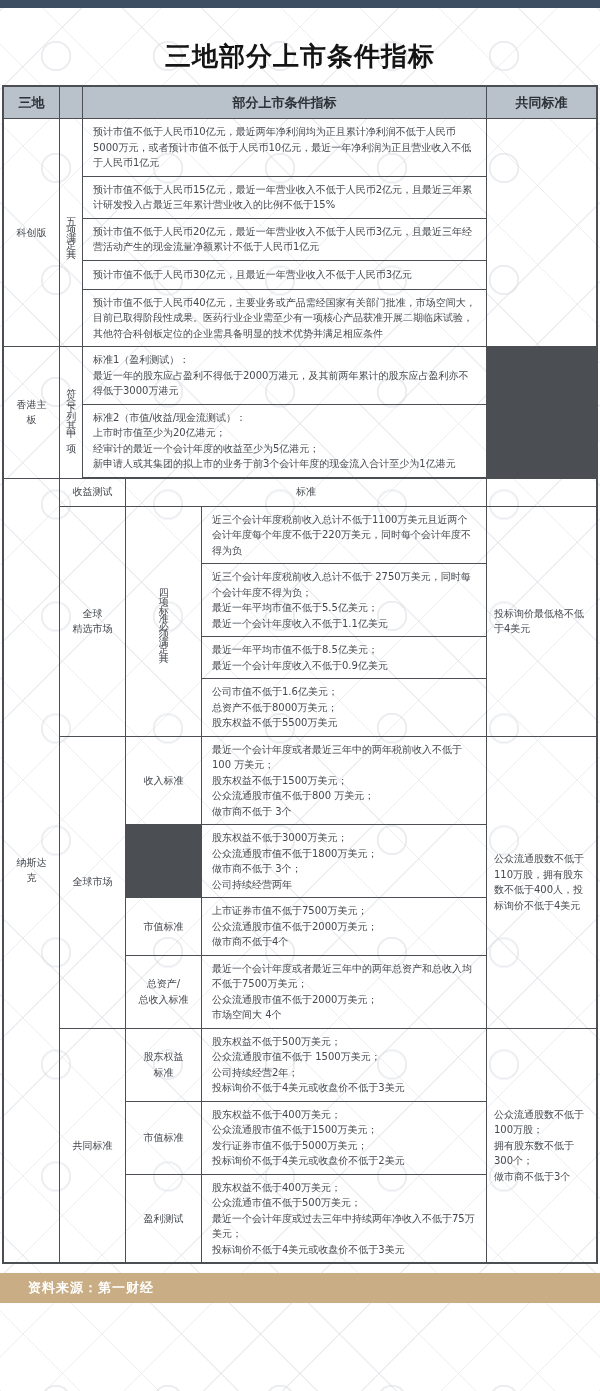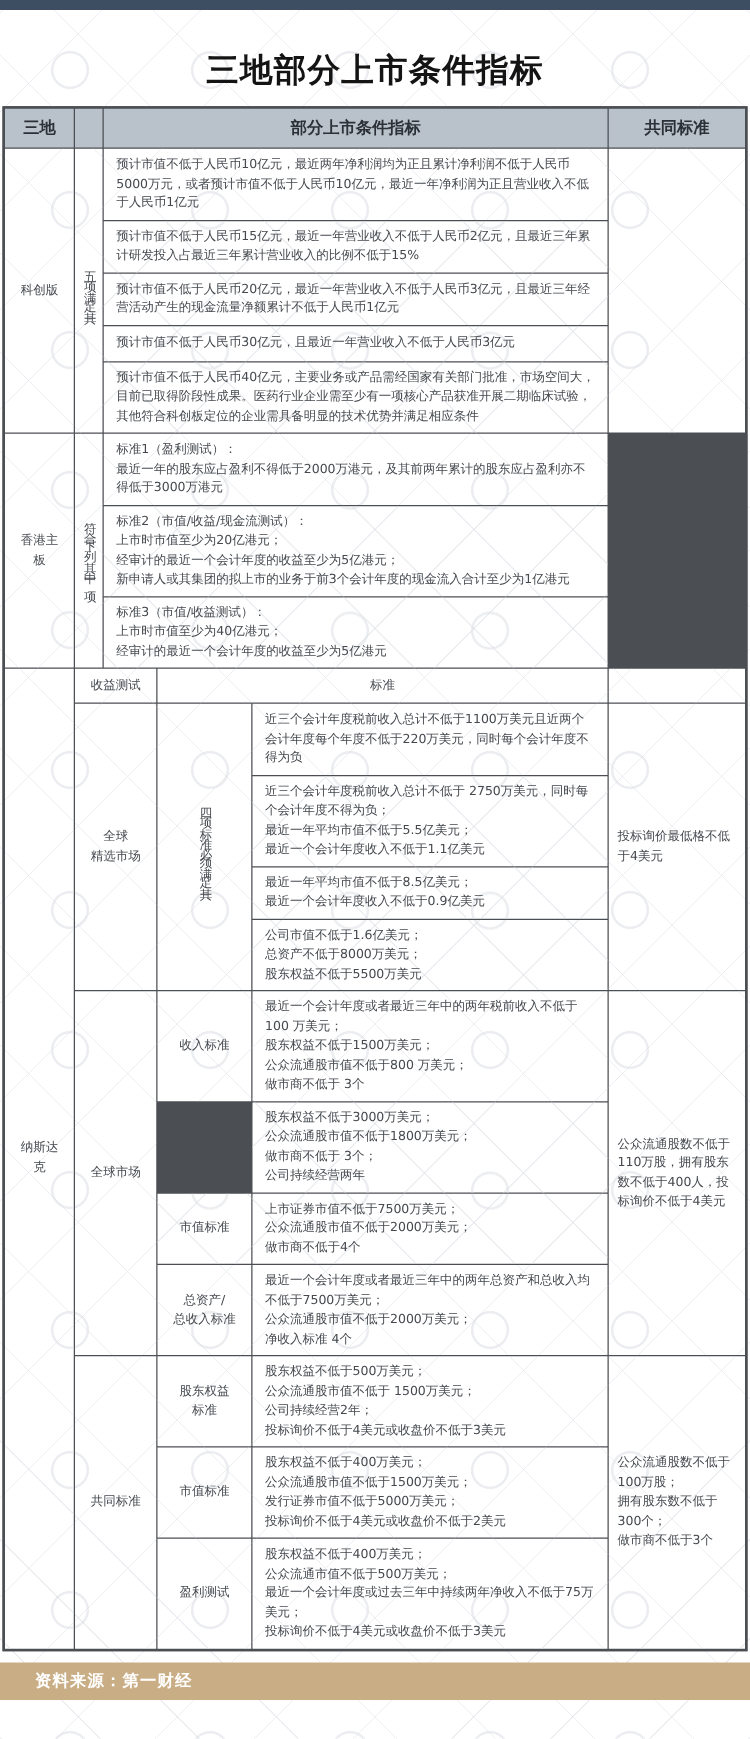--- a/index.html
+++ b/index.html
@@ -76,23 +76,20 @@
     <div class="cell center" style="grid-row:1/4;grid-column:1">香港主板</div>
     <div class="cell center" style="grid-row:1/4;grid-column:2">
       <span class="vtext">符合下列其中一项</span>
     </div>
     <div class="cell pre" style="grid-row:1;grid-column:3">标准1（盈利测试）：
 最近一年的股东应占盈利不得低于2000万港元，及其前两年累计的股东应占盈利亦不得低于3000万港元</div>
     <div class="cell pre" style="grid-row:2;grid-column:3">标准2（市值/收益/现金流测试）：
 上市时市值至少为20亿港元；
 经审计的最近一个会计年度的收益至少为5亿港元；
 新申请人或其集团的拟上市的业务于前3个会计年度的现金流入合计至少为1亿港元</div>
-    <div class="cell pre" style="grid-row:3;grid-column:3">标准3（市值/收益测试）：
-上市时市值至少为40亿港元；
-经审计的最近一个会计年度的收益至少为5亿港元</div>
   </div>
 
   <div class="grid g5">
     <div class="cell center" style="grid-row:1/13;grid-column:1">纳斯达克</div>
 
     <div class="cell center sub" style="grid-row:1;grid-column:2">收益测试</div>
     <div class="cell center sub" style="grid-row:1;grid-column:3/5">标准</div>
     <div class="cell sub" style="grid-row:1;grid-column:5"></div>
 
     <div class="cell center pre" style="grid-row:2/6;grid-column:2">全球
@@ -122,21 +119,21 @@
 做市商不低于 3个；
 公司持续经营两年</div>
     <div class="cell center pre" style="grid-row:8;grid-column:3">市值标准</div>
     <div class="cell pre" style="grid-row:8;grid-column:4">上市证券市值不低于7500万美元；
 公众流通股市值不低于2000万美元；
 做市商不低于4个</div>
     <div class="cell center pre" style="grid-row:9;grid-column:3">总资产/
 总收入标准</div>
     <div class="cell pre" style="grid-row:9;grid-column:4">最近一个会计年度或者最近三年中的两年总资产和总收入均不低于7500万美元；
 公众流通股市值不低于2000万美元；
-净收入标准 4个</div>
+市场空间大 4个</div>
     <div class="cell common pre" style="grid-row:6/10;grid-column:5">公众流通股数不低于110万股，拥有股东数不低于400人，投标询价不低于4美元</div>
 
     <div class="cell center pre" style="grid-row:10/13;grid-column:2">共同标准</div>
     <div class="cell center pre" style="grid-row:10;grid-column:3">股东权益
 标准</div>
     <div class="cell pre" style="grid-row:10;grid-column:4">股东权益不低于500万美元；
 公众流通股市值不低于 1500万美元；
 公司持续经营2年；
 投标询价不低于4美元或收盘价不低于3美元</div>
     <div class="cell center pre" style="grid-row:11;grid-column:3">市值标准</div>

